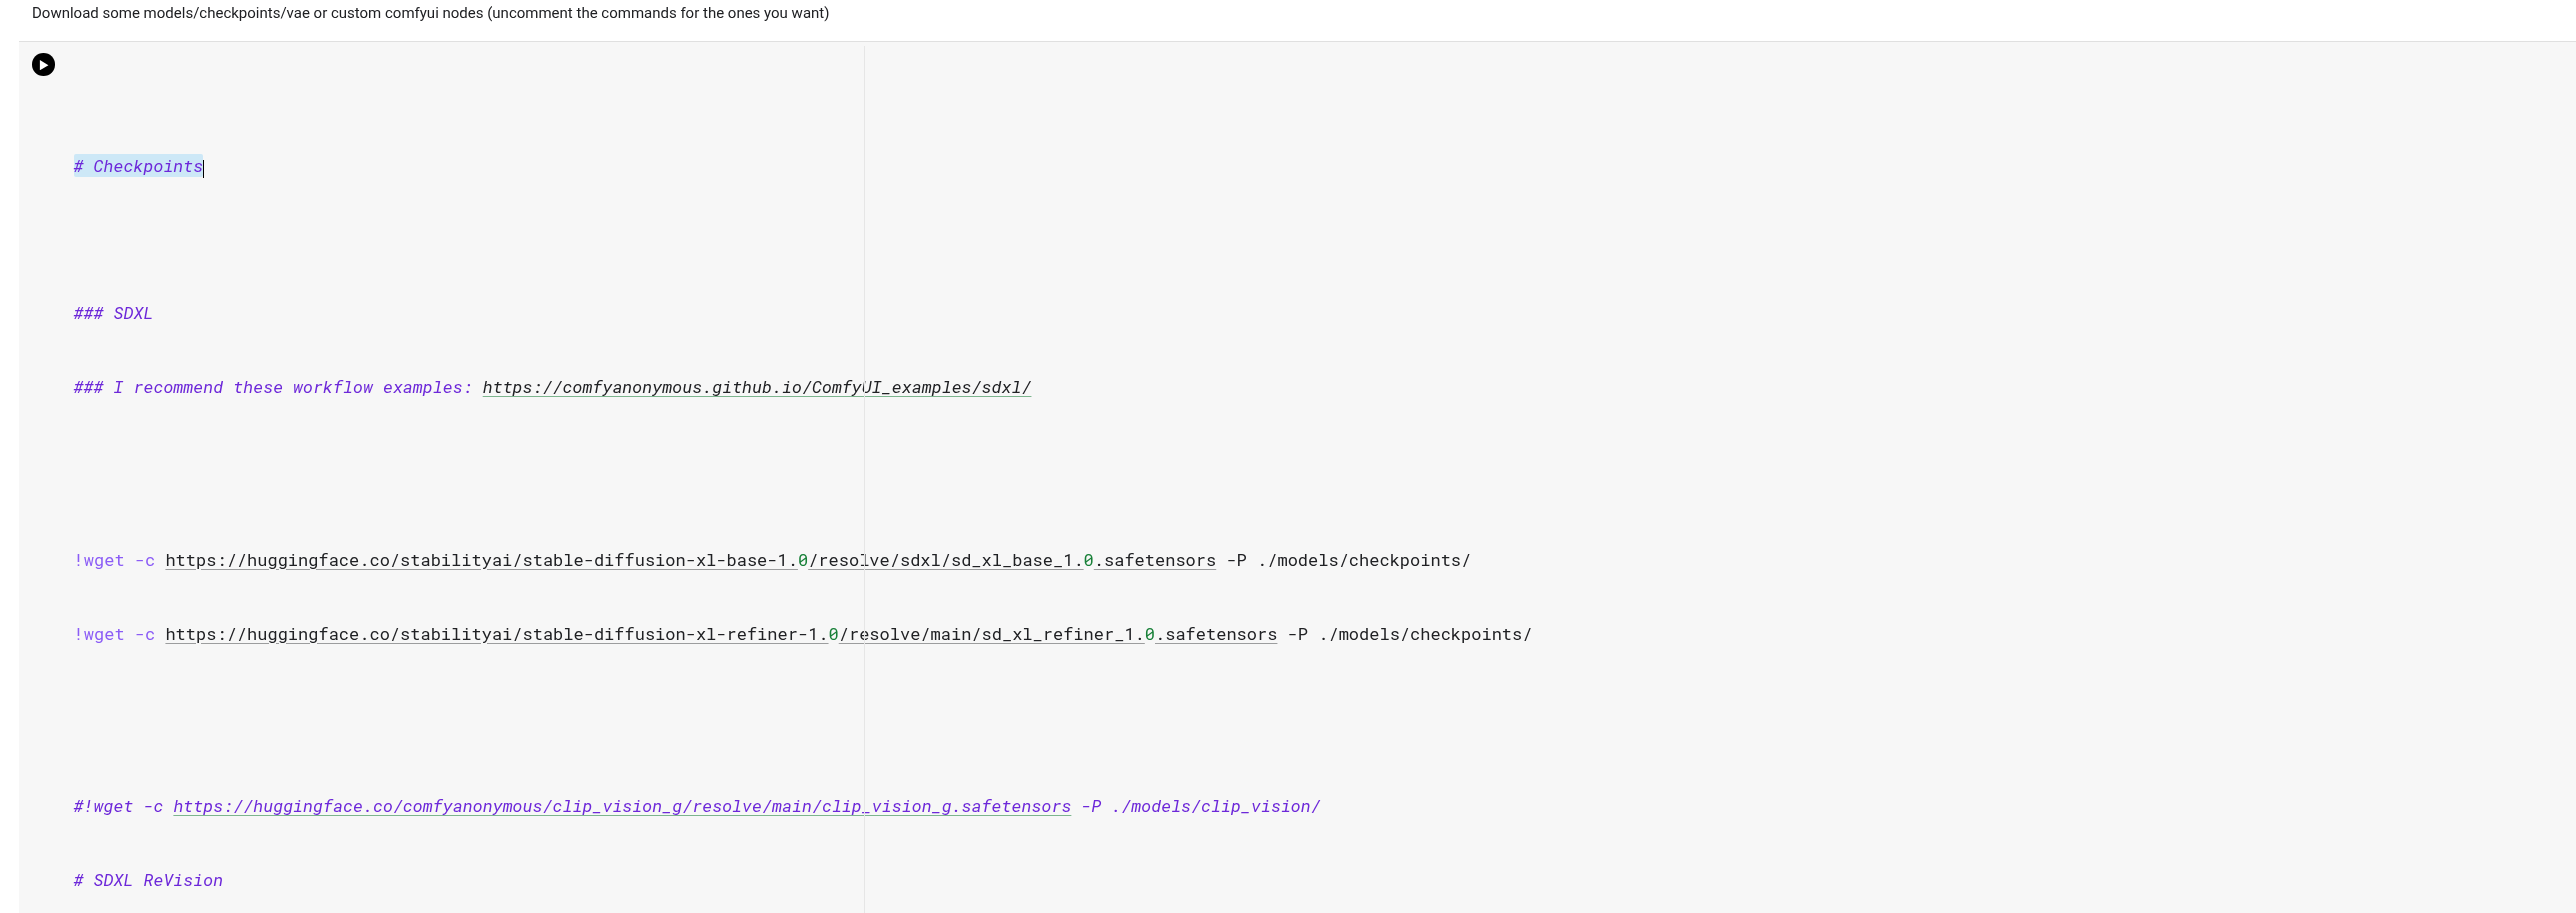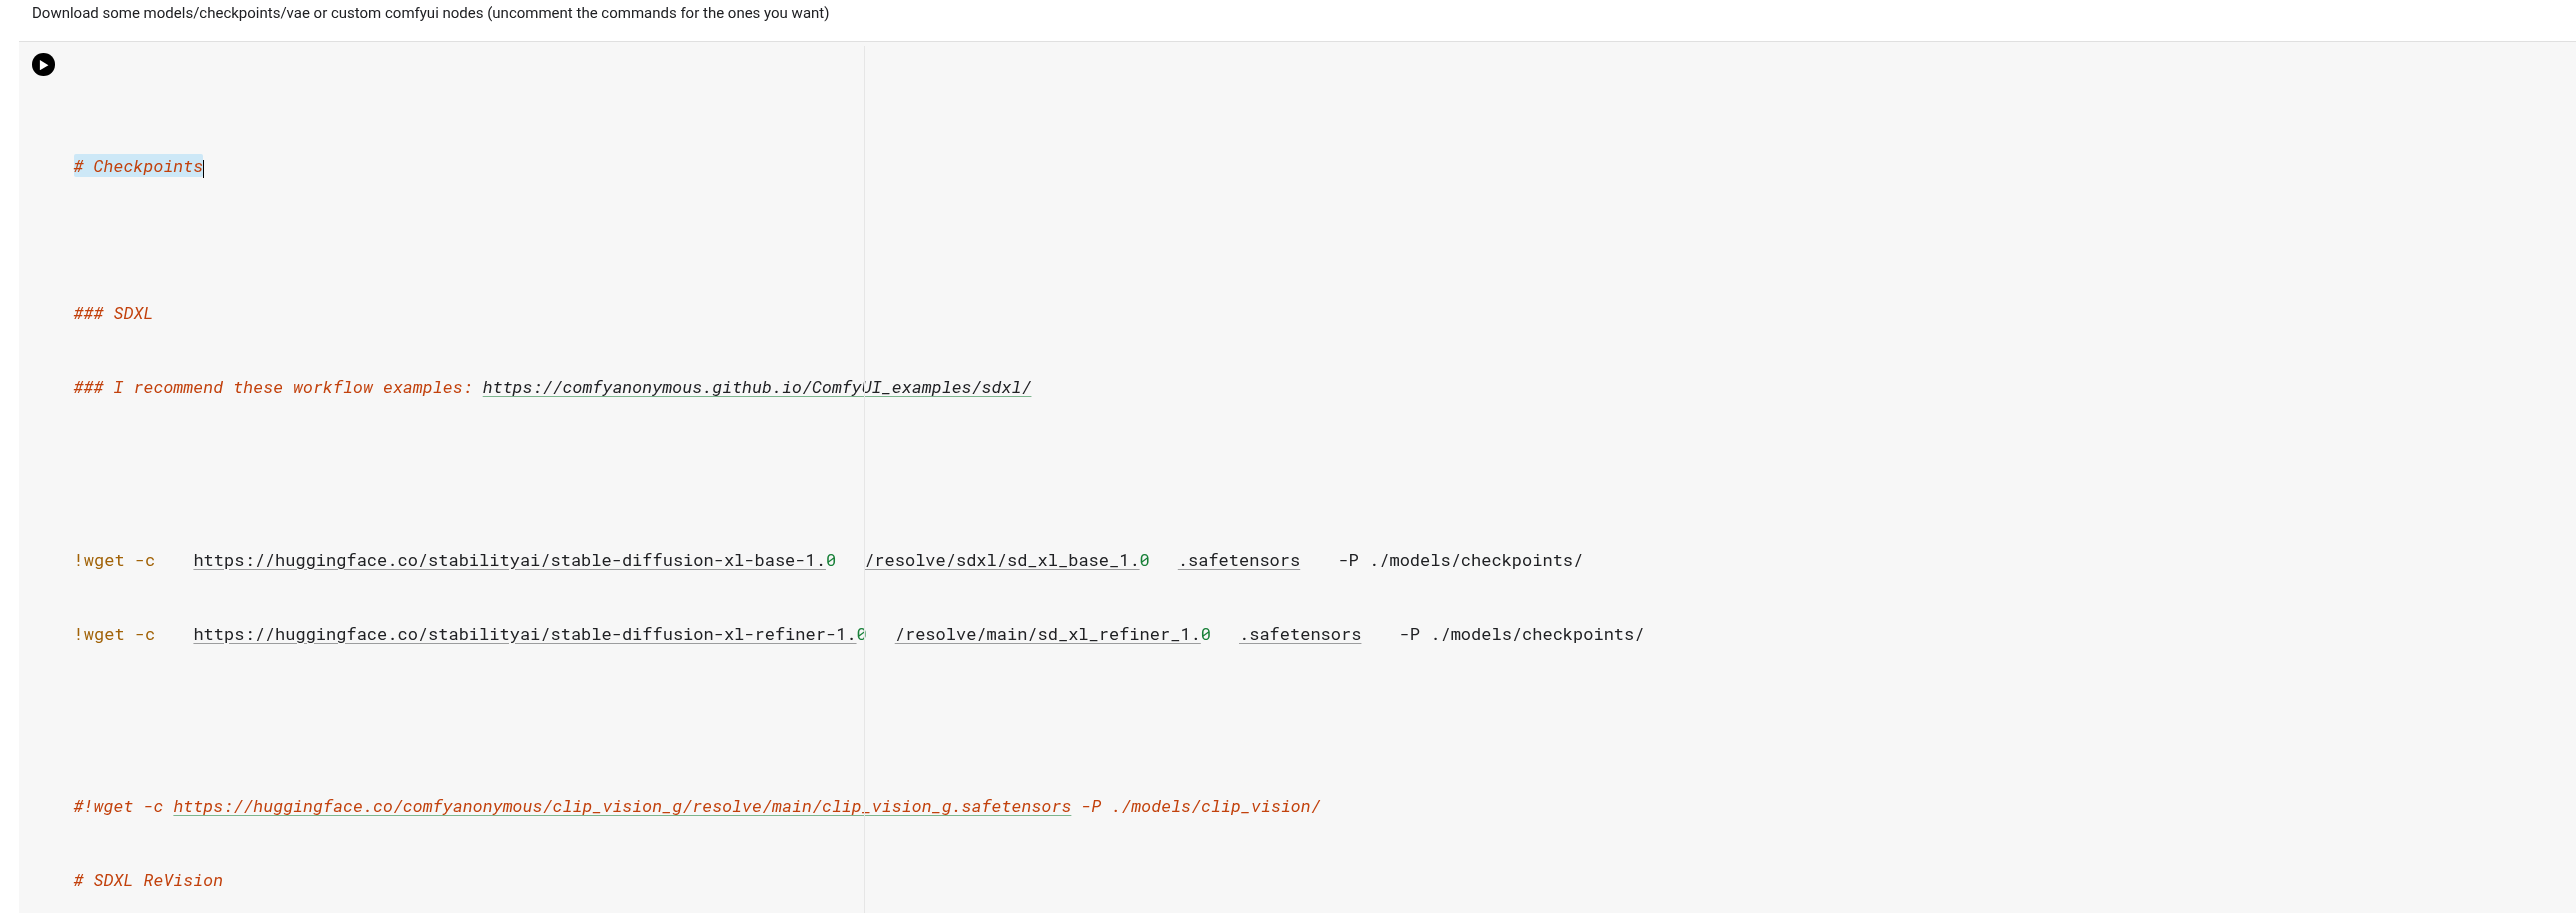--- a/index.html
+++ b/index.html
@@ -58,24 +58,24 @@
     overflow: hidden;
     position: relative;
   }
   .code-line {
     min-height: 1.45em;
   }
   .sel {
     background: #cde8f7;
     border-radius: 1.9px;
   }
-  .tok-comment { color: #c2410c; font-style: italic; }
-  .tok-op { color: #a16207; }
+  .tok-comment { color: #6d28d9; font-style: italic; }
+  .tok-op { color: #8b5cf6; }
   .tok-num { color: #188038; }
-  .tok-plain { color: #202124; margin-left: 28px; }
+  .tok-plain { color: #202124; }
   .cursor {
     display: inline-block;
     width: 0;
     border-right: 1.4px solid #000;
     height: 1.1em;
     vertical-align: text-bottom;
     position: relative;
     top: 1.9px;
   }
   .code-area a.ul, .ul {

